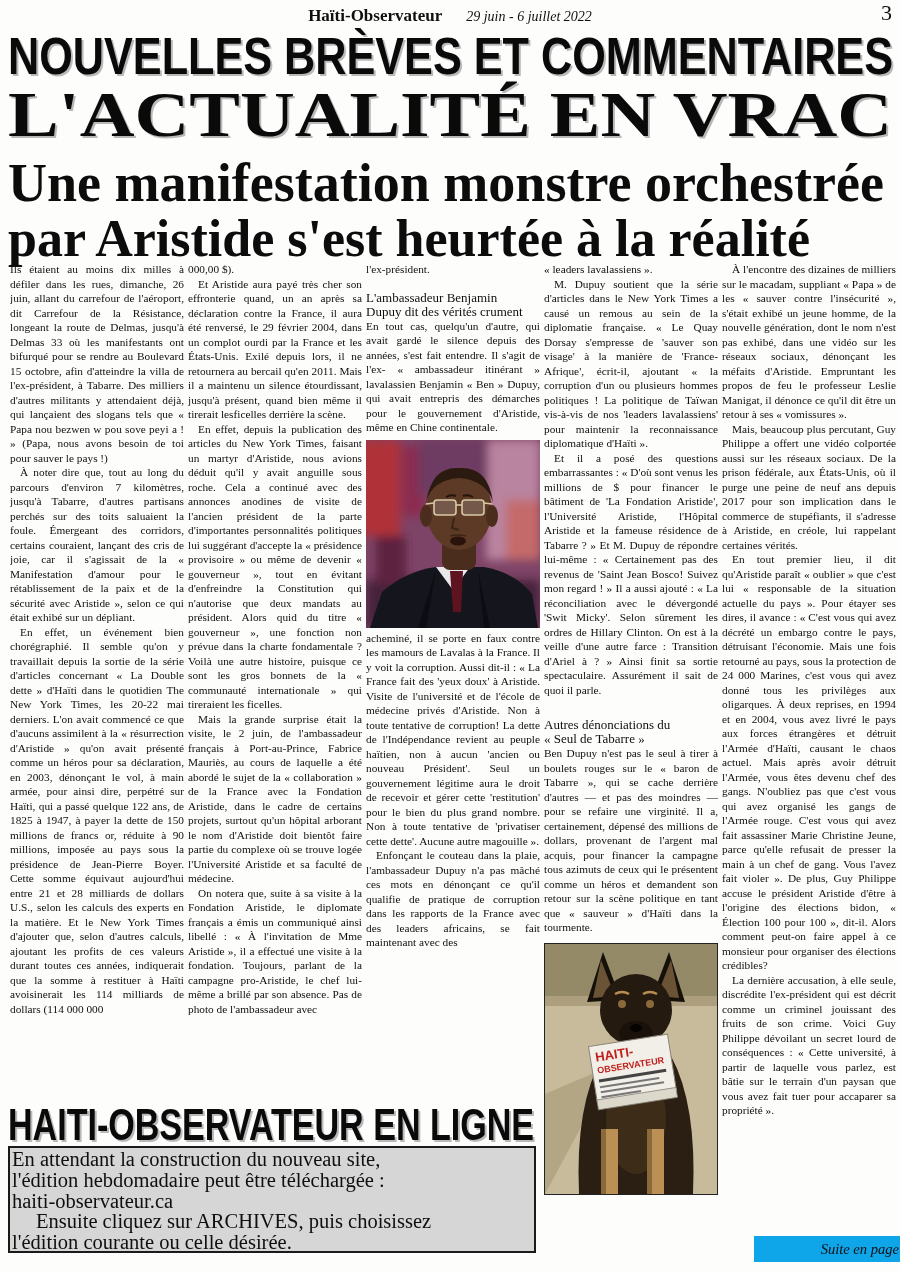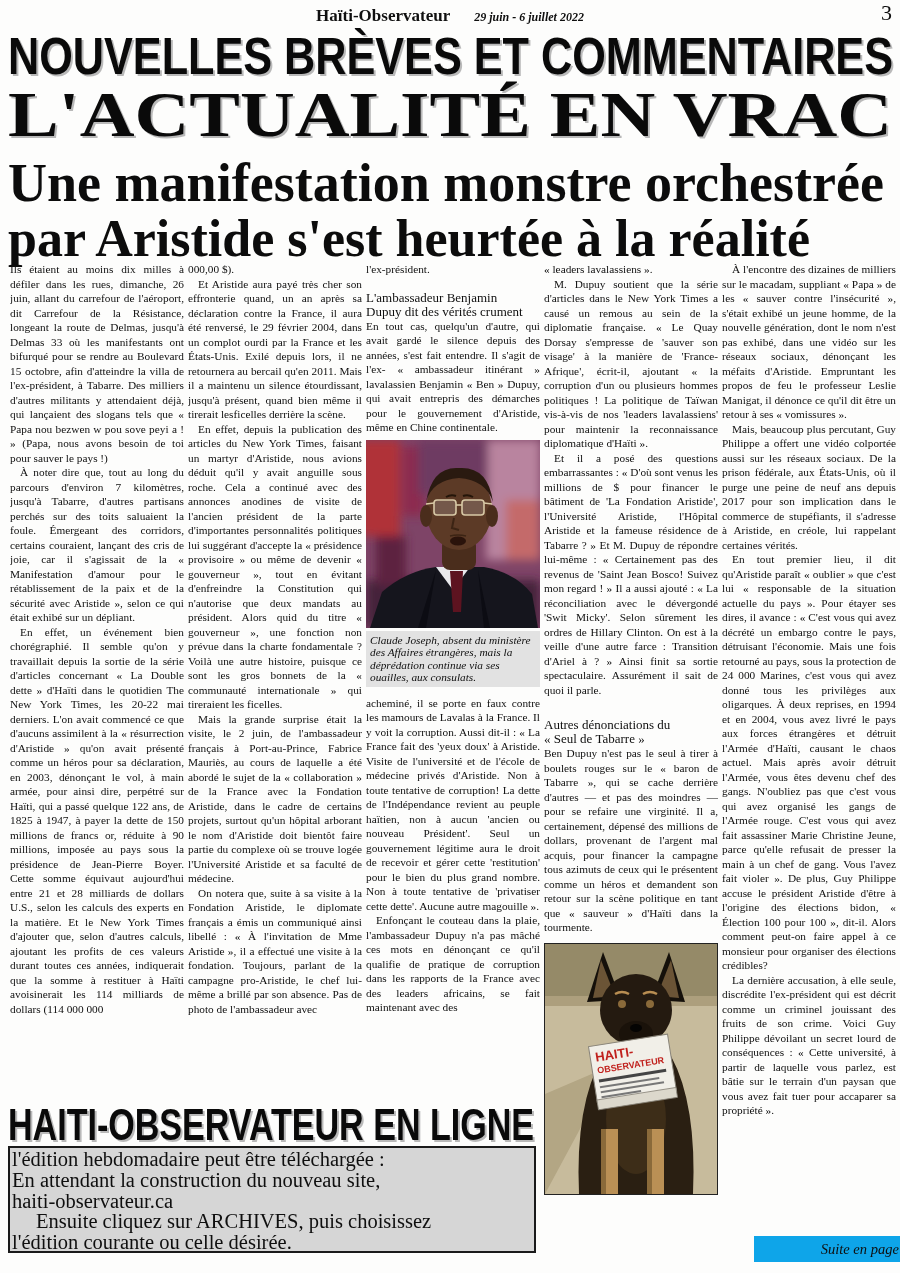--- a/index.html
+++ b/index.html
@@ -6,21 +6,21 @@
   body{
     width:900px;height:1273px;background:#ffffff;position:relative;
     font-family:"Liberation Serif", serif;color:#0f0f0f;
     -webkit-font-smoothing:antialiased;overflow:hidden;
   }
   .page{position:absolute;inset:0;background:#fdfdfc;overflow:hidden;}
 
   
   .masthead{position:absolute;top:6px;left:0;width:100%;text-align:center;white-space:nowrap;}
   .mh-title{font-weight:bold;font-size:17px;}
-  .mh-date{font-weight:bold;font-style:italic;font-size:12px;margin-left:20px;}
+  .mh-date{font-weight:normal;font-style:italic;font-size:14px;margin-left:20px;}
   .pagenum{position:absolute;top:0px;right:8px;font-size:22px;}
 
   svg.headline{position:absolute;left:8px;overflow:visible;}
   svg.shadowed{filter:drop-shadow(2px 2px 0 #b9b9b9);}
 
   
   .col{position:absolute;top:262px;width:174px;font-size:11.3px;line-height:14.5px;
        text-align:justify;overflow:hidden;}
   .c1{left:10px;height:846px;}
   .c2{left:188px;height:846px;}
@@ -127,21 +127,20 @@
         <line x1="60" y1="64" x2="68" y2="63" stroke="#d8c9a6" stroke-width="1.4"></line>
         <line x1="118" y1="63" x2="126" y2="64" stroke="#d8c9a6" stroke-width="1.4"></line>
       </g>
       <path d="M80,57 Q85,54 90,56" stroke="#241509" stroke-width="2" fill="none"></path>
       <path d="M97,56 Q102,54 107,57" stroke="#241509" stroke-width="2" fill="none"></path>
       <path d="M88,78 L86,88 L93,90" stroke="#3c2414" stroke-width="2" fill="none"></path>
       <ellipse cx="92" cy="101" rx="8" ry="4.5" fill="#2a130b"></ellipse>
       <path d="M84,96 Q92,94 100,96" stroke="#3c2414" stroke-width="1.5" fill="none"></path>
     </svg>
 
-    <div class="caption">Claude Joseph, absent du ministère des Affaires étrangères, mais la déprédation continue via ses ouailles, aux consulats.</div>
     <p class="flush">acheminé, il se porte en faux contre les mamours de Lavalas à la France. Il y voit la corruption. Aussi dit-il : « La France fait des 'yeux doux' à Aristide. Visite de l'université et de l'école de médecine privés d'Aristide. Non à toute tentative de corruption! La dette de l'Indépendance revient au peuple haïtien, non à aucun 'ancien ou nouveau Président'. Seul un gouvernement légitime aura le droit de recevoir et gérer cette 'restitution' pour le bien du plus grand nombre. Non à toute tentative de 'privatiser cette dette'. Aucune autre magouille ».</p>
     <p>Enfonçant le couteau dans la plaie, l'ambassadeur Dupuy n'a pas mâché ces mots en dénonçant ce qu'il qualifie de pratique de corruption dans les rapports de la France avec des leaders africains, se fait maintenant avec des</p>
   </div>
 
   <div class="col c4">
     <p class="flush">« leaders lavalassiens ».</p>
     <p>M. Dupuy soutient que la série d'articles dans le New York Times a causé un remous au sein de la diplomatie française. « Le Quay Dorsay s'empresse de 'sauver son visage' à la manière de 'France-Afrique', écrit-il, ajoutant « la corruption d'un ou plusieurs hommes politiques ! La politique de Taïwan vis-à-vis de nos 'leaders lavalassiens' pour maintenir la reconnaissance diplomatique d'Haïti ».</p>
     <p>Et il a posé des questions embarrassantes : « D'où sont venus les millions de $ pour financer le bâtiment de 'La Fondation Aristide', l'Université Aristide, l'Hôpital Aristide et la fameuse résidence de Tabarre ? » Et M. Dupuy de répondre lui-même : « Certainement pas des revenus de 'Saint Jean Bosco! Suivez mon regard ! » Il a aussi ajouté : « La réconciliation avec le dévergondé 'Swit Micky'. Selon sûrement les ordres de Hillary Clinton. On est à la veille d'une autre farce : Transition d'Ariel à ? » Ainsi finit sa sortie spectaculaire. Assurément il sait de quoi il parle.</p>
     <div class="subhead more-gap">Autres dénonciations du</div>
     <div class="subhead">« Seul de Tabarre »</div>
@@ -192,20 +191,20 @@
     <p>En tout premier lieu, il dit qu'Aristide paraît « oublier » que c'est lui « responsable de la situation actuelle du pays ». Pour étayer ses dires, il avance : « C'est vous qui avez décrété un embargo contre le pays, détruisant l'économie. Mais une fois retourné au pays, sous la protection de 24 000 Marines, c'est vous qui avez donné tous les privilèges aux oligarques. À deux reprises, en 1994 et en 2004, vous avez livré le pays aux forces étrangères et détruit l'Armée d'Haïti, causant le chaos actuel. Mais après avoir détruit l'Armée, vous êtes devenu chef des gangs. N'oubliez pas que c'est vous qui avez organisé les gangs de l'Armée rouge. C'est vous qui avez fait assassiner Marie Christine Jeune, parce qu'elle refusait de presser la main à un chef de gang. Vous l'avez fait violer ». De plus, Guy Philippe accuse le président Aristide d'être à l'origine des élections bidon, « Élection 100 pour 100 », dit-il. Alors comment peut-on faire appel à ce monsieur pour organiser des élections crédibles?</p>
     <p>La dernière accusation, à elle seule, discrédite l'ex-président qui est décrit comme un criminel jouissant des fruits de son crime. Voici Guy Philippe dévoilant un secret lourd de conséquences : « Cette université, à partir de laquelle vous parlez, est bâtie sur le terrain d'un paysan que vous avez fait tuer pour accaparer sa propriété ».</p>
   </div>
 
   <div class="suite">Suite en page 14</div>
 
   <svg class="headline shadowed" style="top:1104px;" width="530" height="44">
     <text x="0" y="36" font-family="Liberation Sans, sans-serif" font-weight="bold" font-size="44" fill="#0a0a0a" textLength="526" lengthAdjust="spacingAndGlyphs">HAITI-OBSERVATEUR EN LIGNE</text>
   </svg>
   <div class="online-box">
+    <div>En attendant la construction du nouveau site,</div>
     <div>l'édition hebdomadaire peut être téléchargée :</div>
-    <div>En attendant la construction du nouveau site,</div>
     <div>haiti-observateur.ca</div>
     <div class="indent">Ensuite cliquez sur ARCHIVES, puis choisissez</div>
     <div>l'édition courante ou celle désirée.</div>
   </div>
 
 </div>
 
 </body></html>

